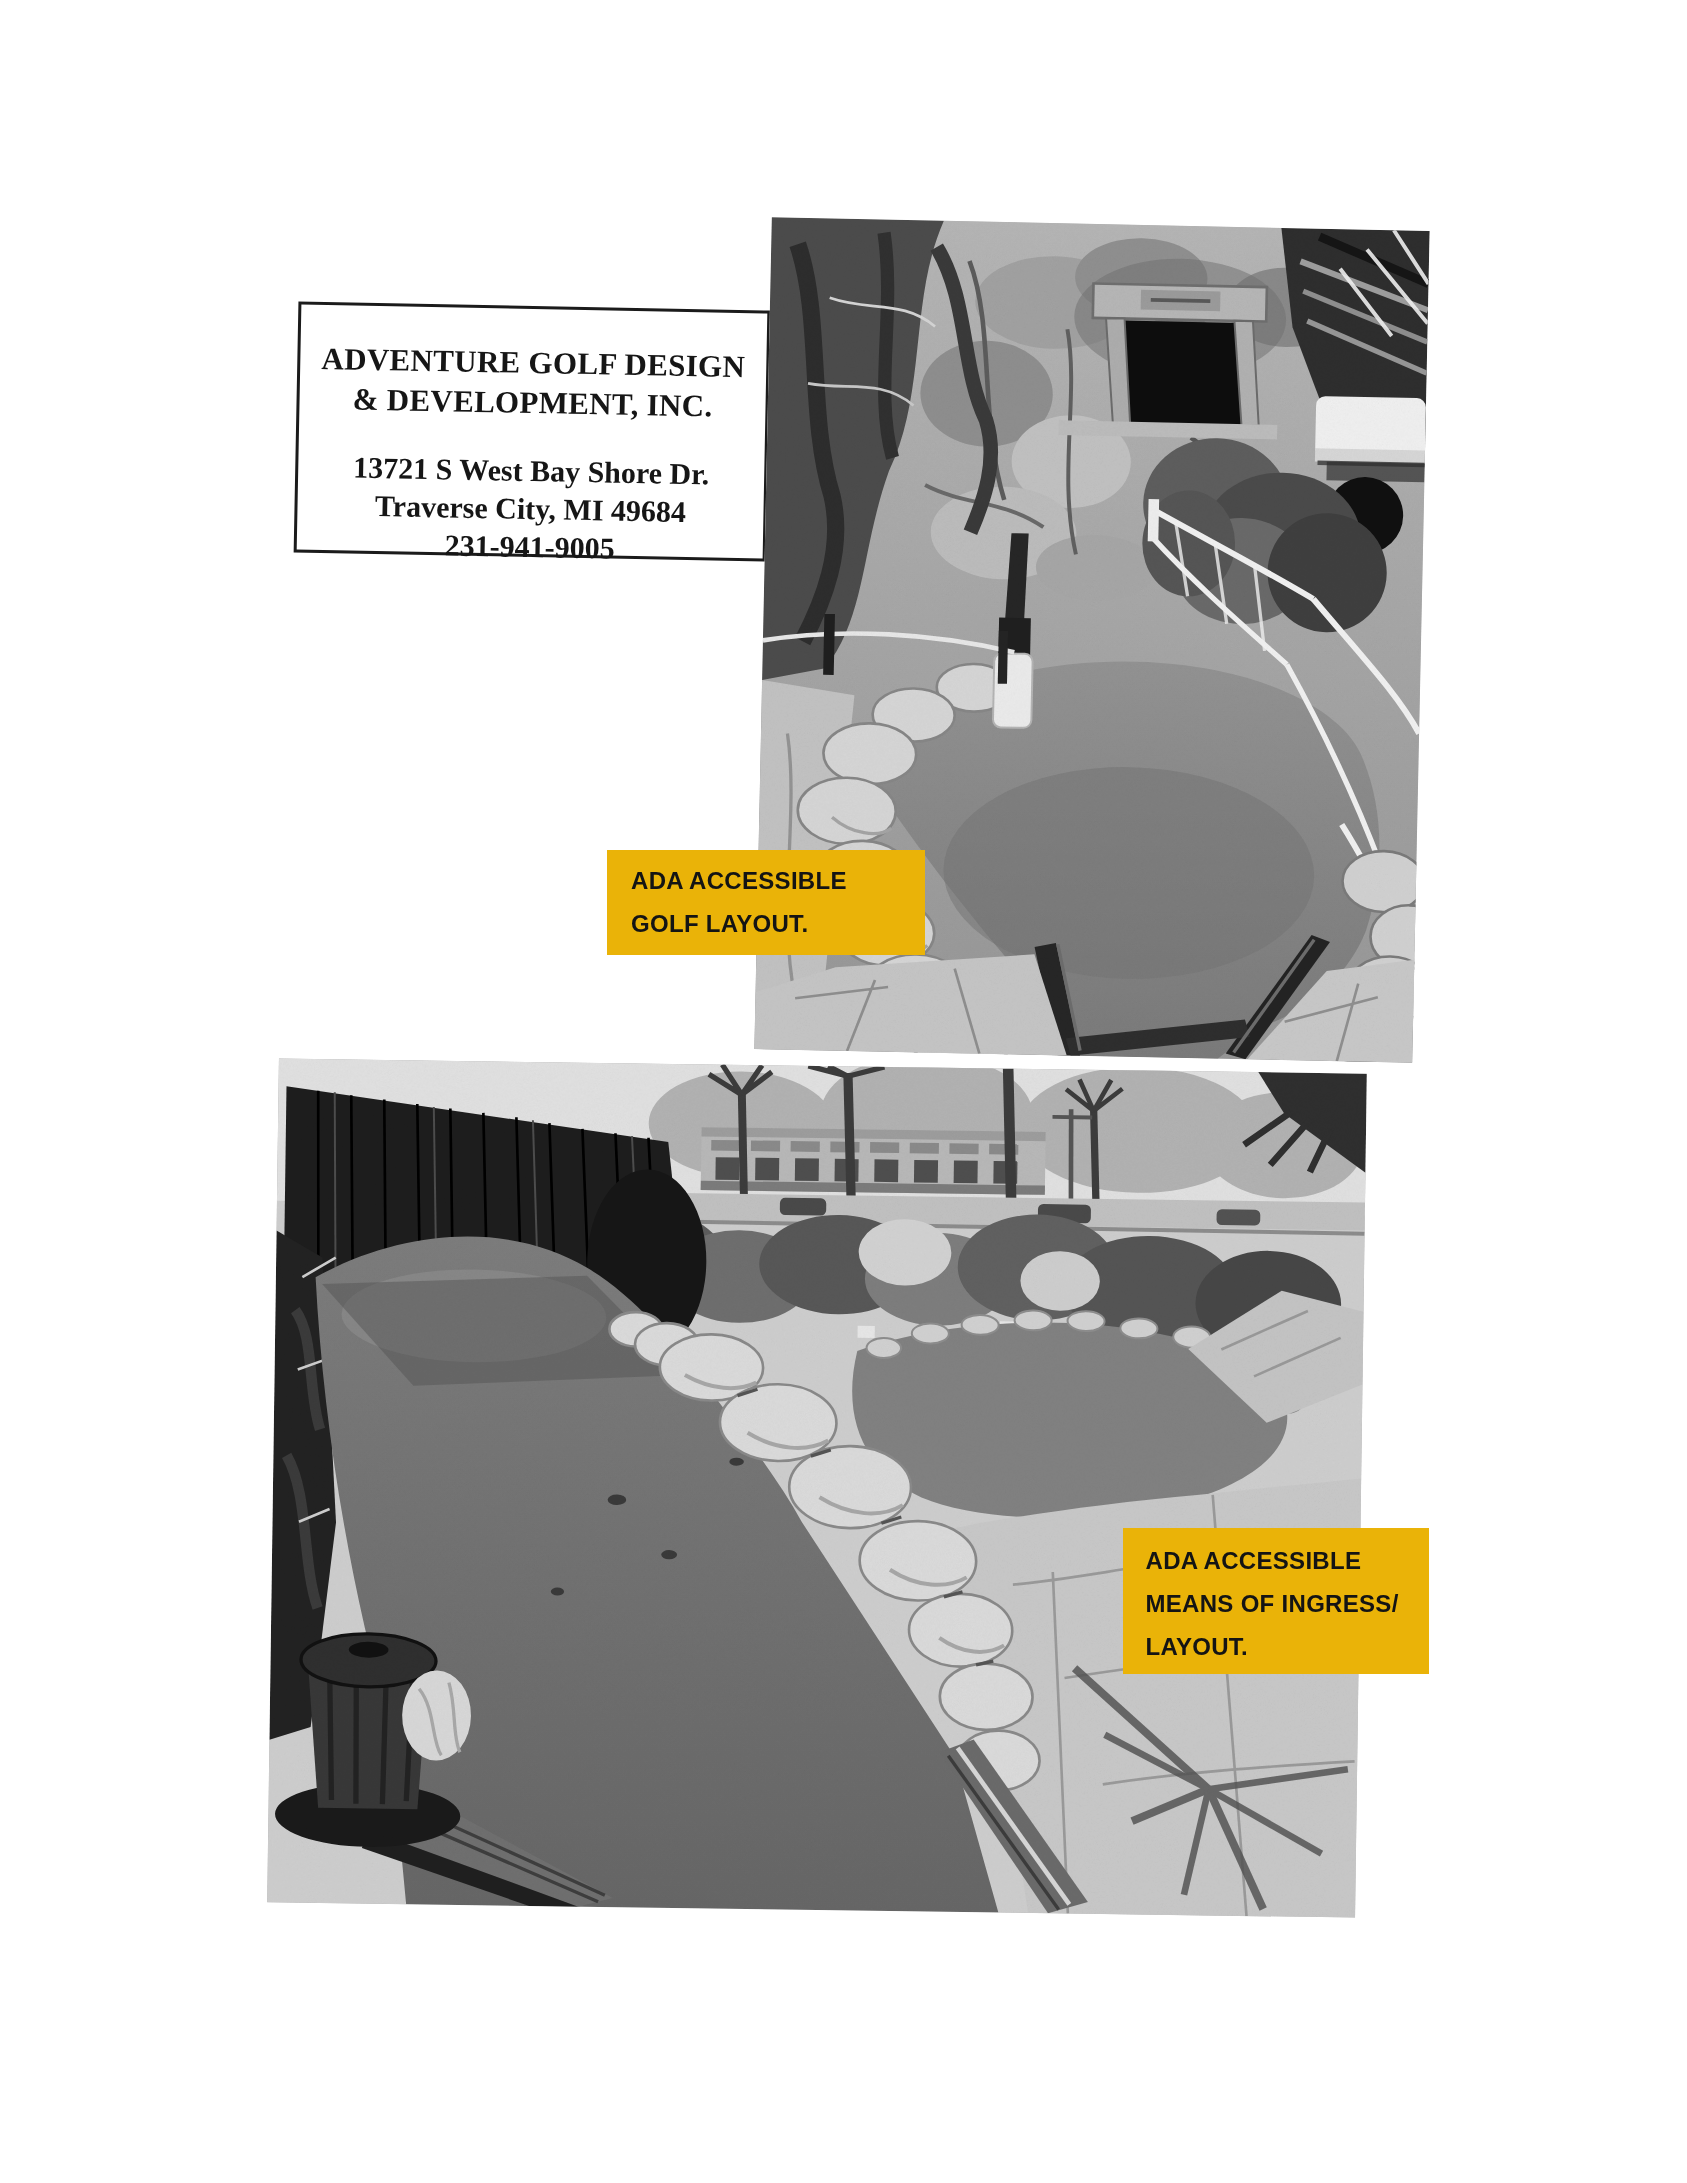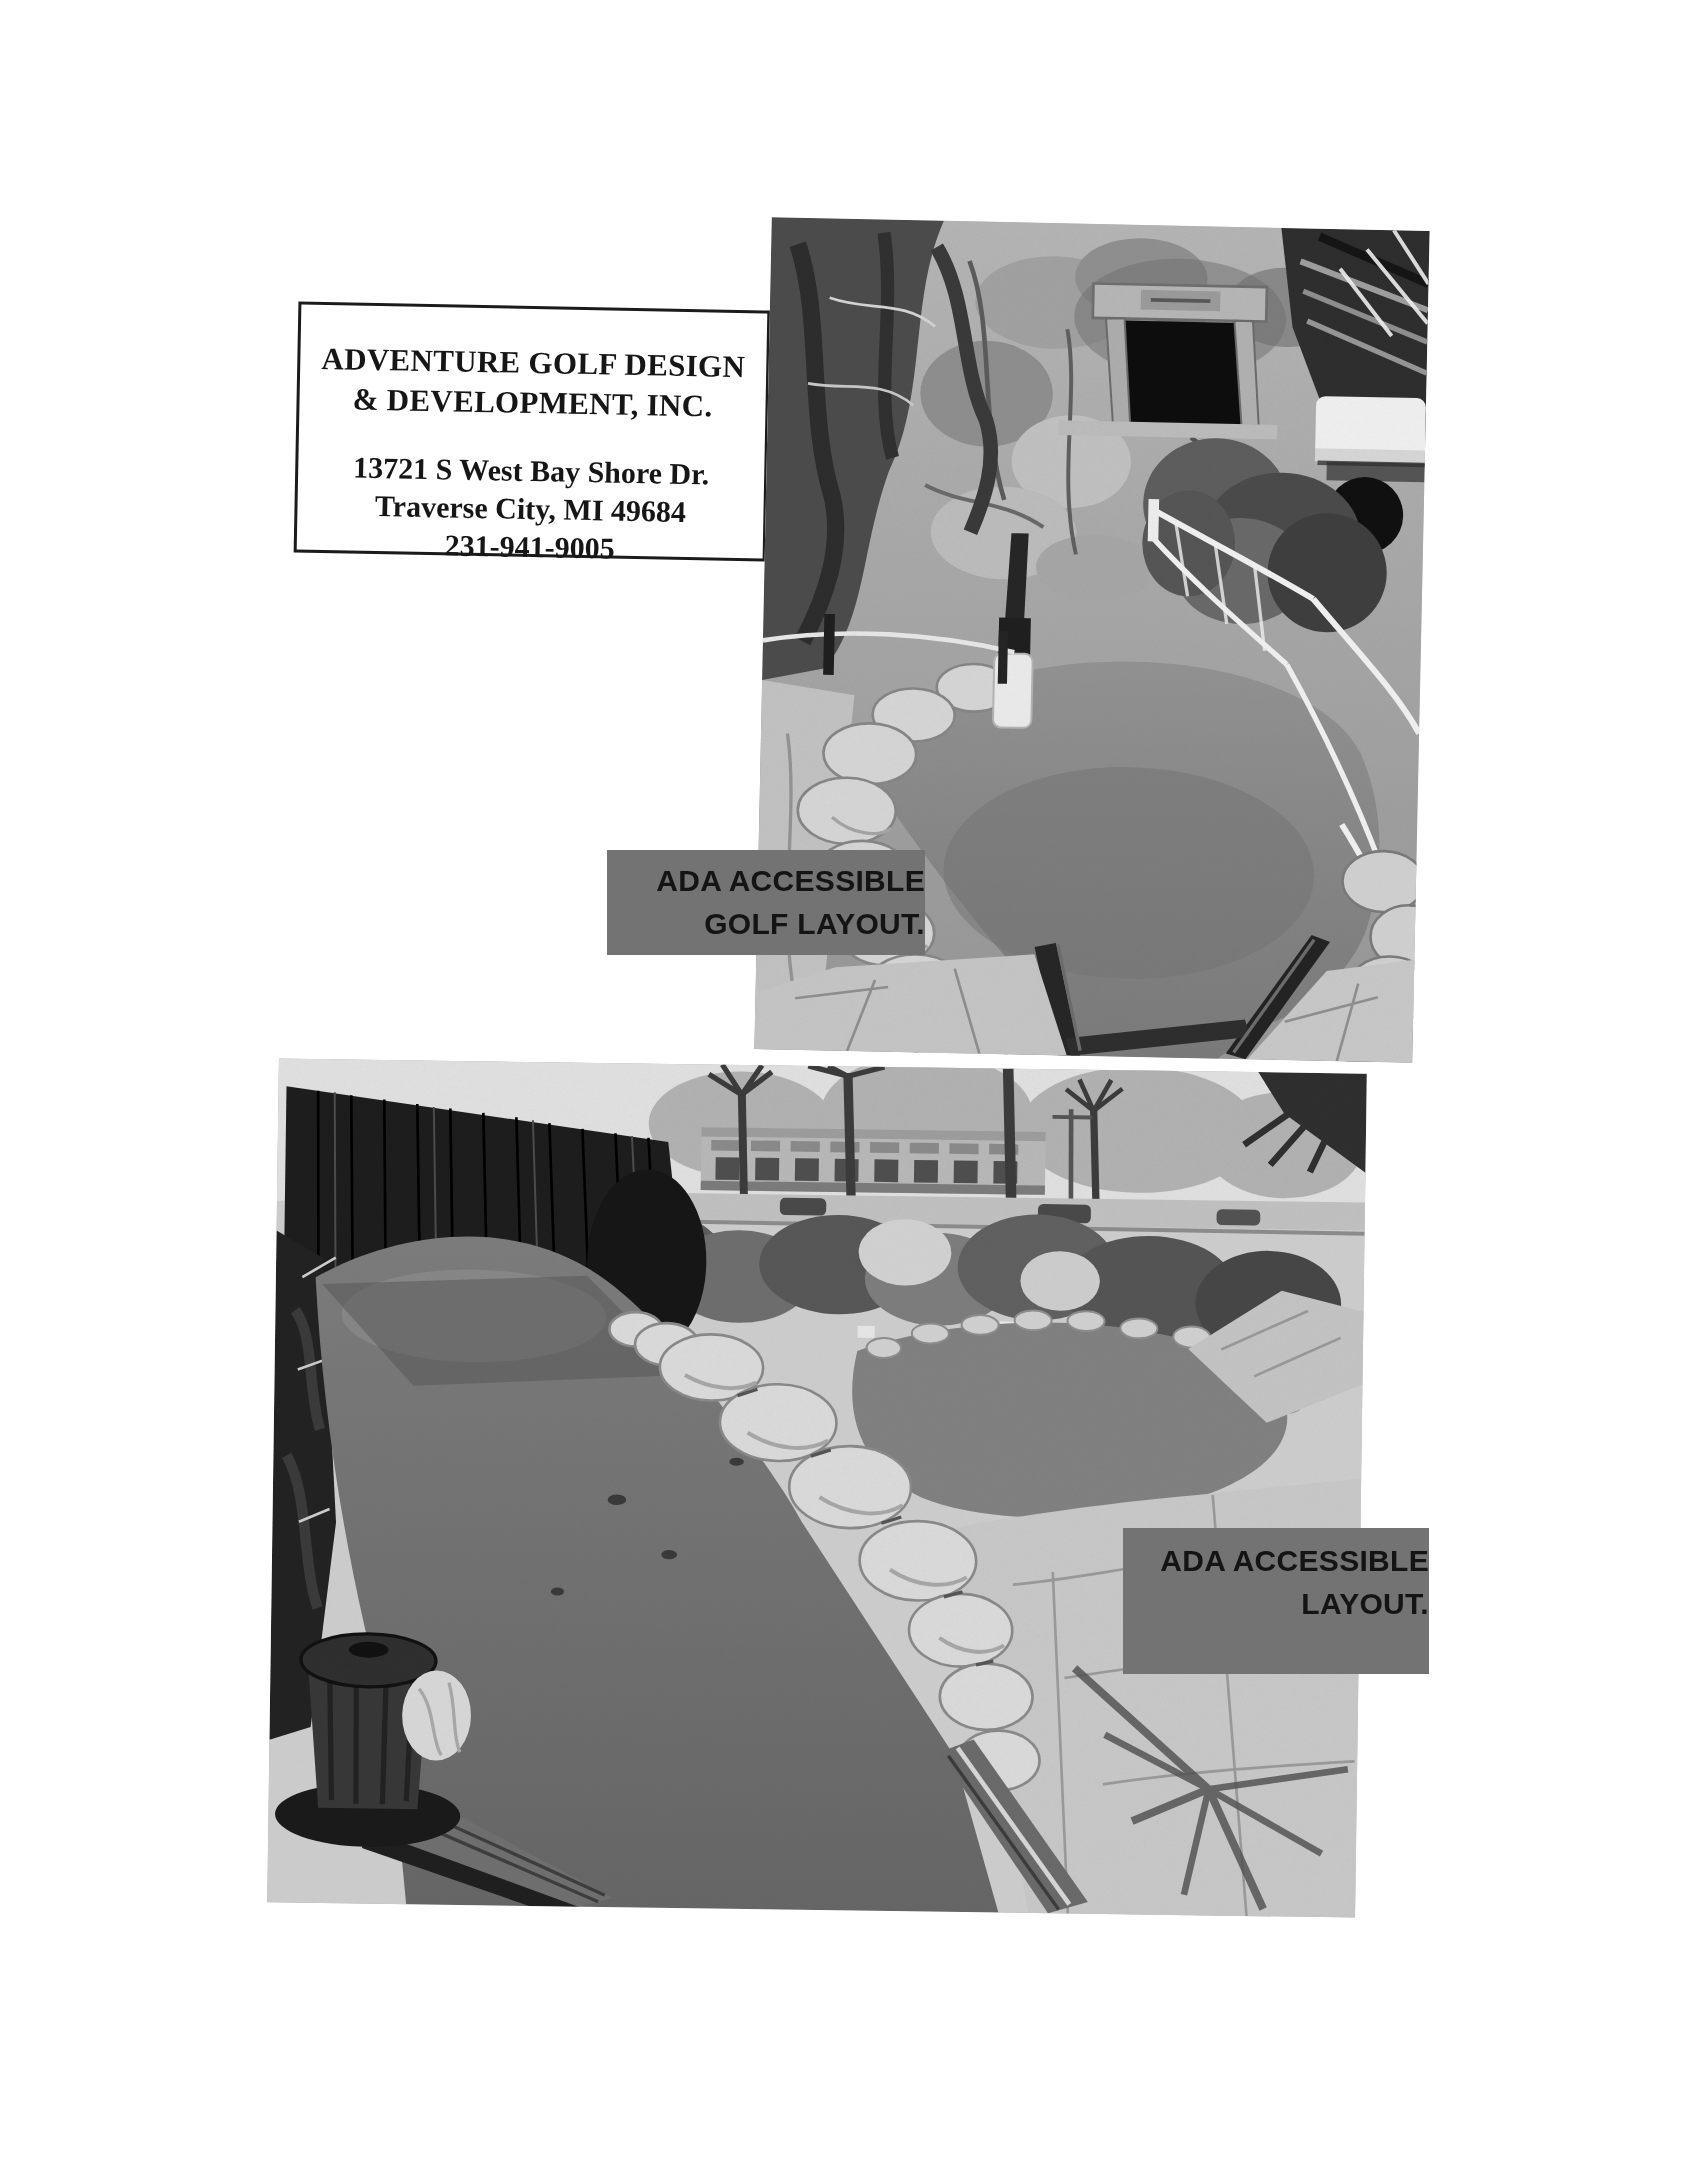--- a/index.html
+++ b/index.html
@@ -35,29 +35,28 @@
     left:763px;top:224px;width:658px;height:832px;
     transform:rotate(1.2deg);
   }
   .photo-bottom{
     left:273px;top:1066px;width:1088px;height:844px;
     transform:rotate(0.8deg);
   }
   
   .caption{
     position:absolute;
-    background:#737373;
+    background:#eab308;
     color:#141414;
-    font-size:30px;
+    font-size:24px;
     font-weight:600;
     line-height:43px;
     letter-spacing:0.3px;
     box-sizing:border-box;
     z-index:5;
-    text-align:right;
   }
   .caption-top{
     left:607px;top:850px;
     width:318px;height:105px;
     padding:9.3px 0 0 24px;
   }
   .caption-bottom{
     left:1123px;top:1528px;
     width:306px;height:146px;
     padding:10.6px 0 0 22.5px;
@@ -448,17 +447,18 @@
         <ellipse cx="252" cy="990" rx="52" ry="68" fill="#d9d9d9"></ellipse>
         <path d="M225,950 C250,980 245,1030 260,1050 M270,940 C282,980 276,1020 288,1045" stroke="#a9a9a9" stroke-width="5" fill="none"></path>
       </g>
 
       <rect x="0" y="0" width="1644" height="1276" filter="url(#grainB)" opacity="0.13" style="mix-blend-mode:multiply"></rect>
     </svg>
   </figure>
 
   <div class="caption caption-bottom">
     <div>ADA ACCESSIBLE</div>
+    <div>MEANS OF INGRESS/</div>
     <div>LAYOUT.</div>
   </div>
 
 </div>
 
 
 </body></html>

